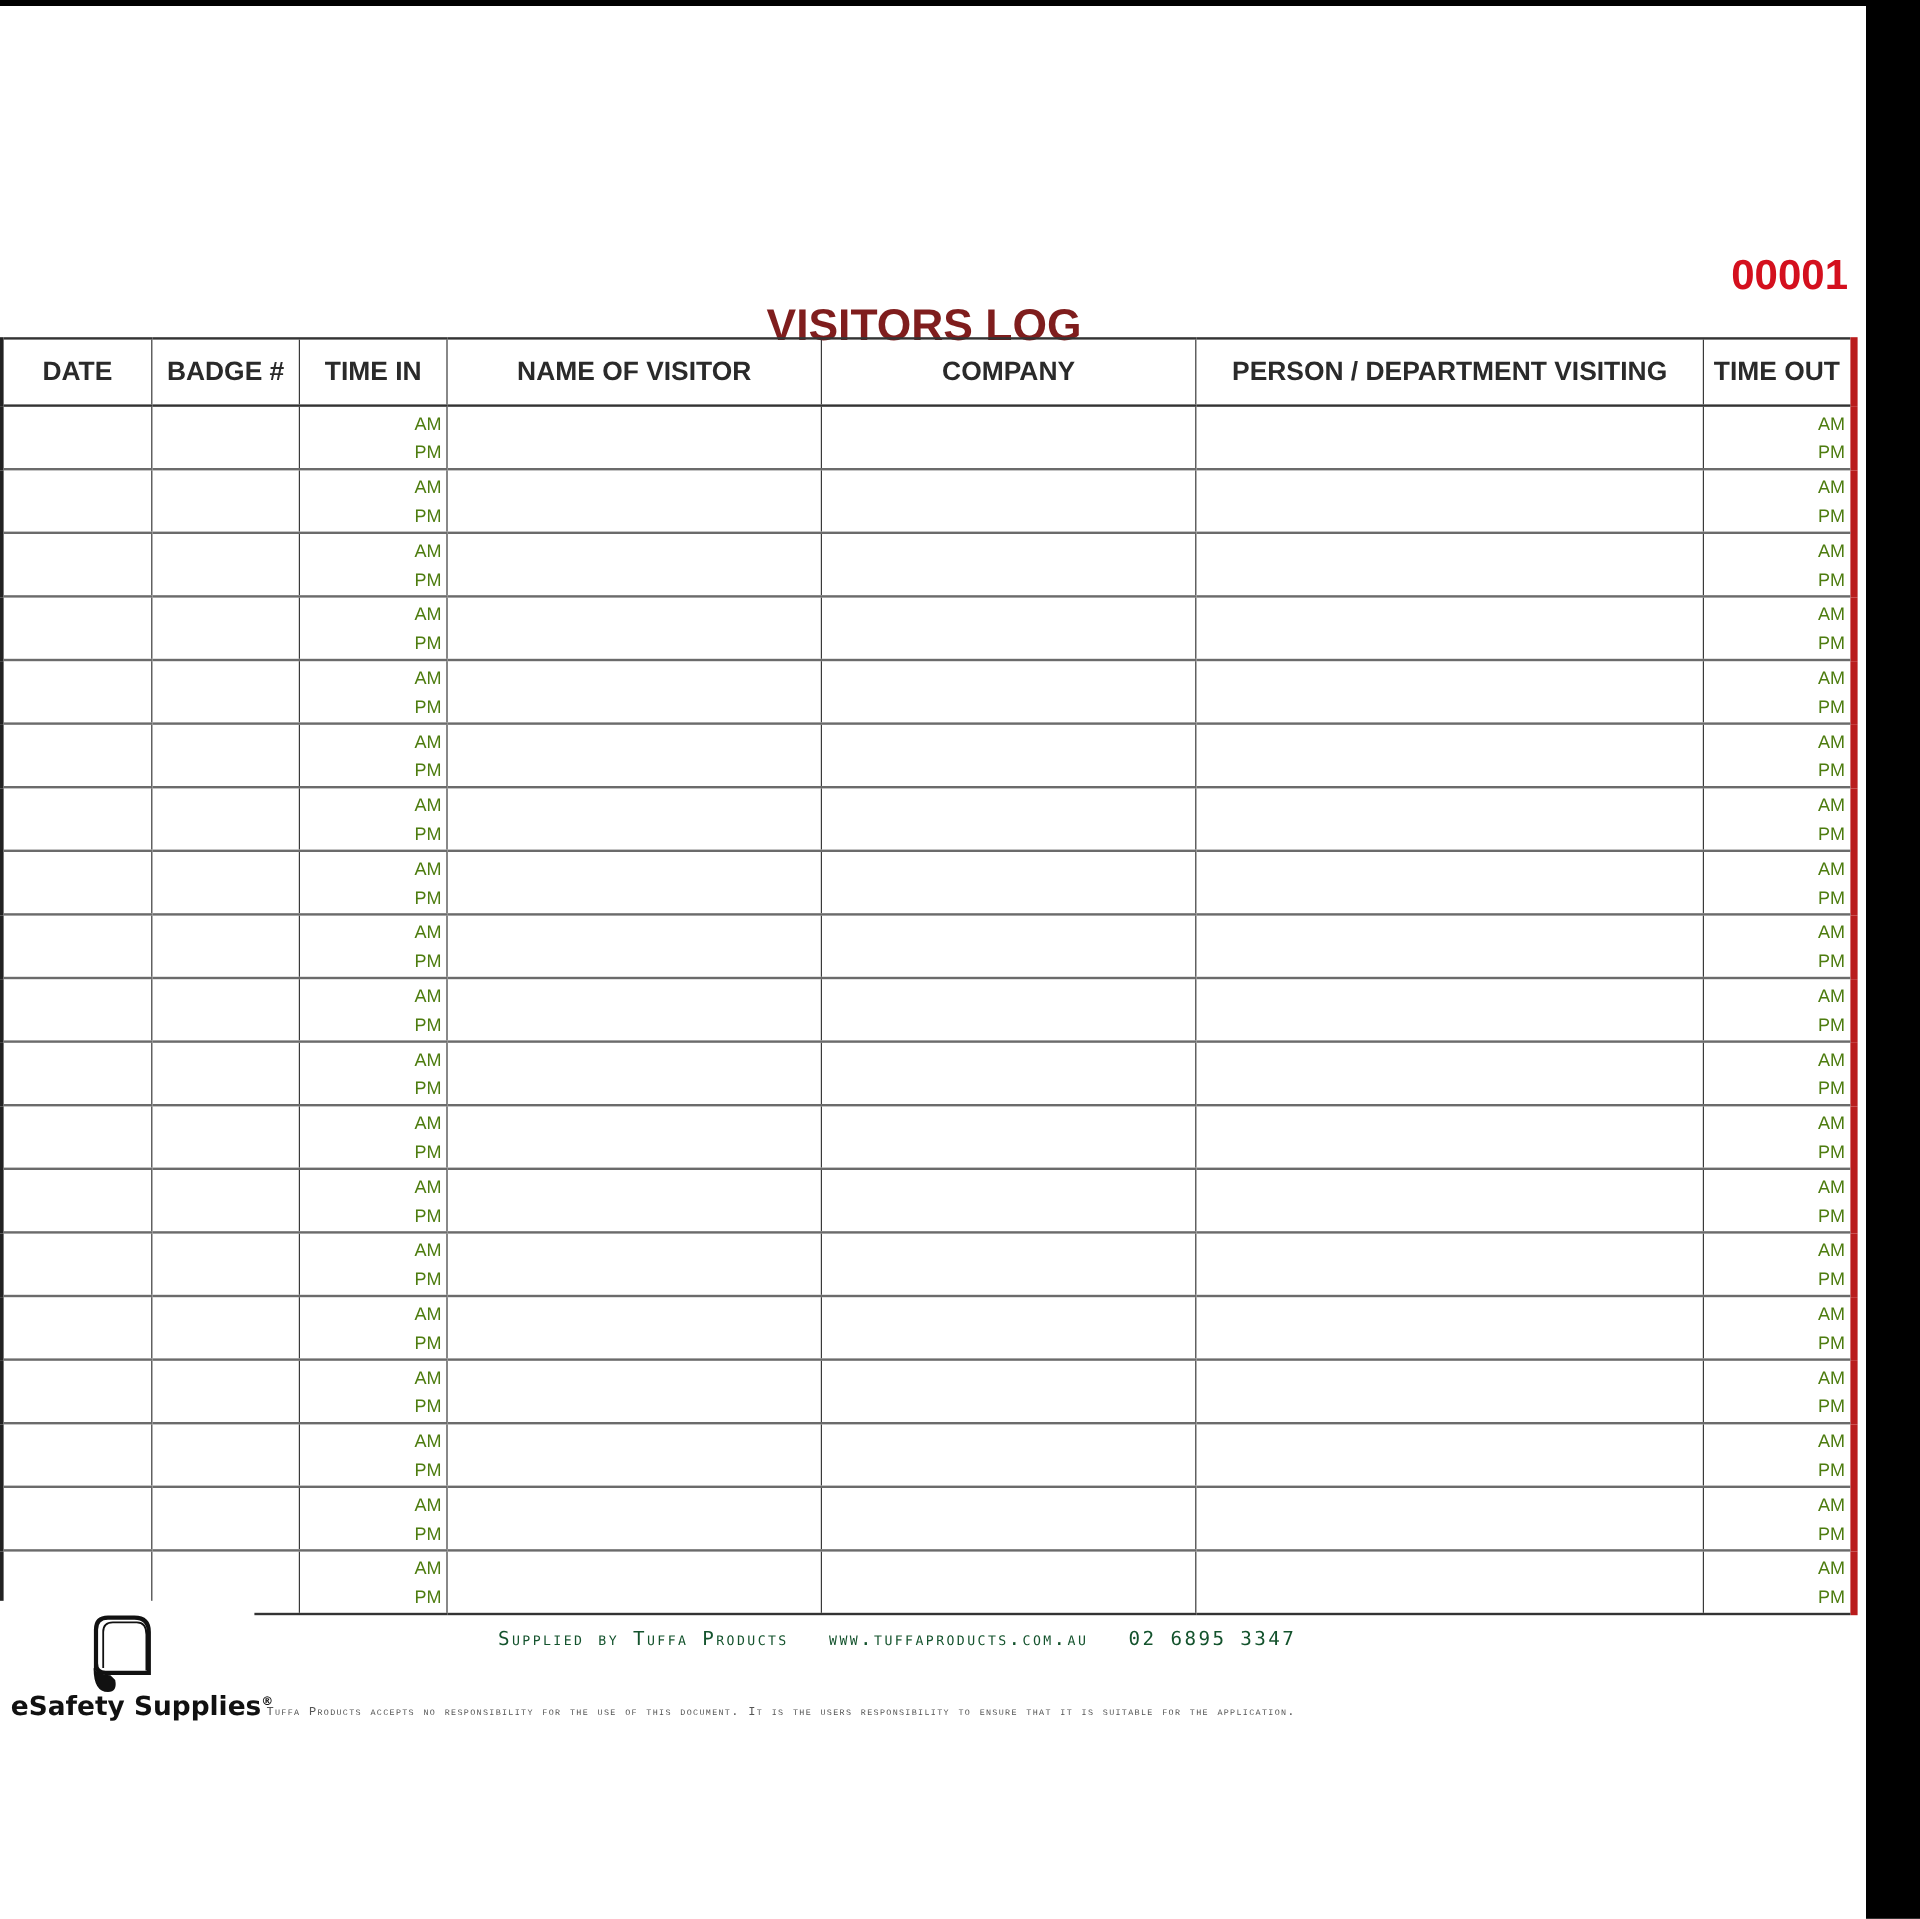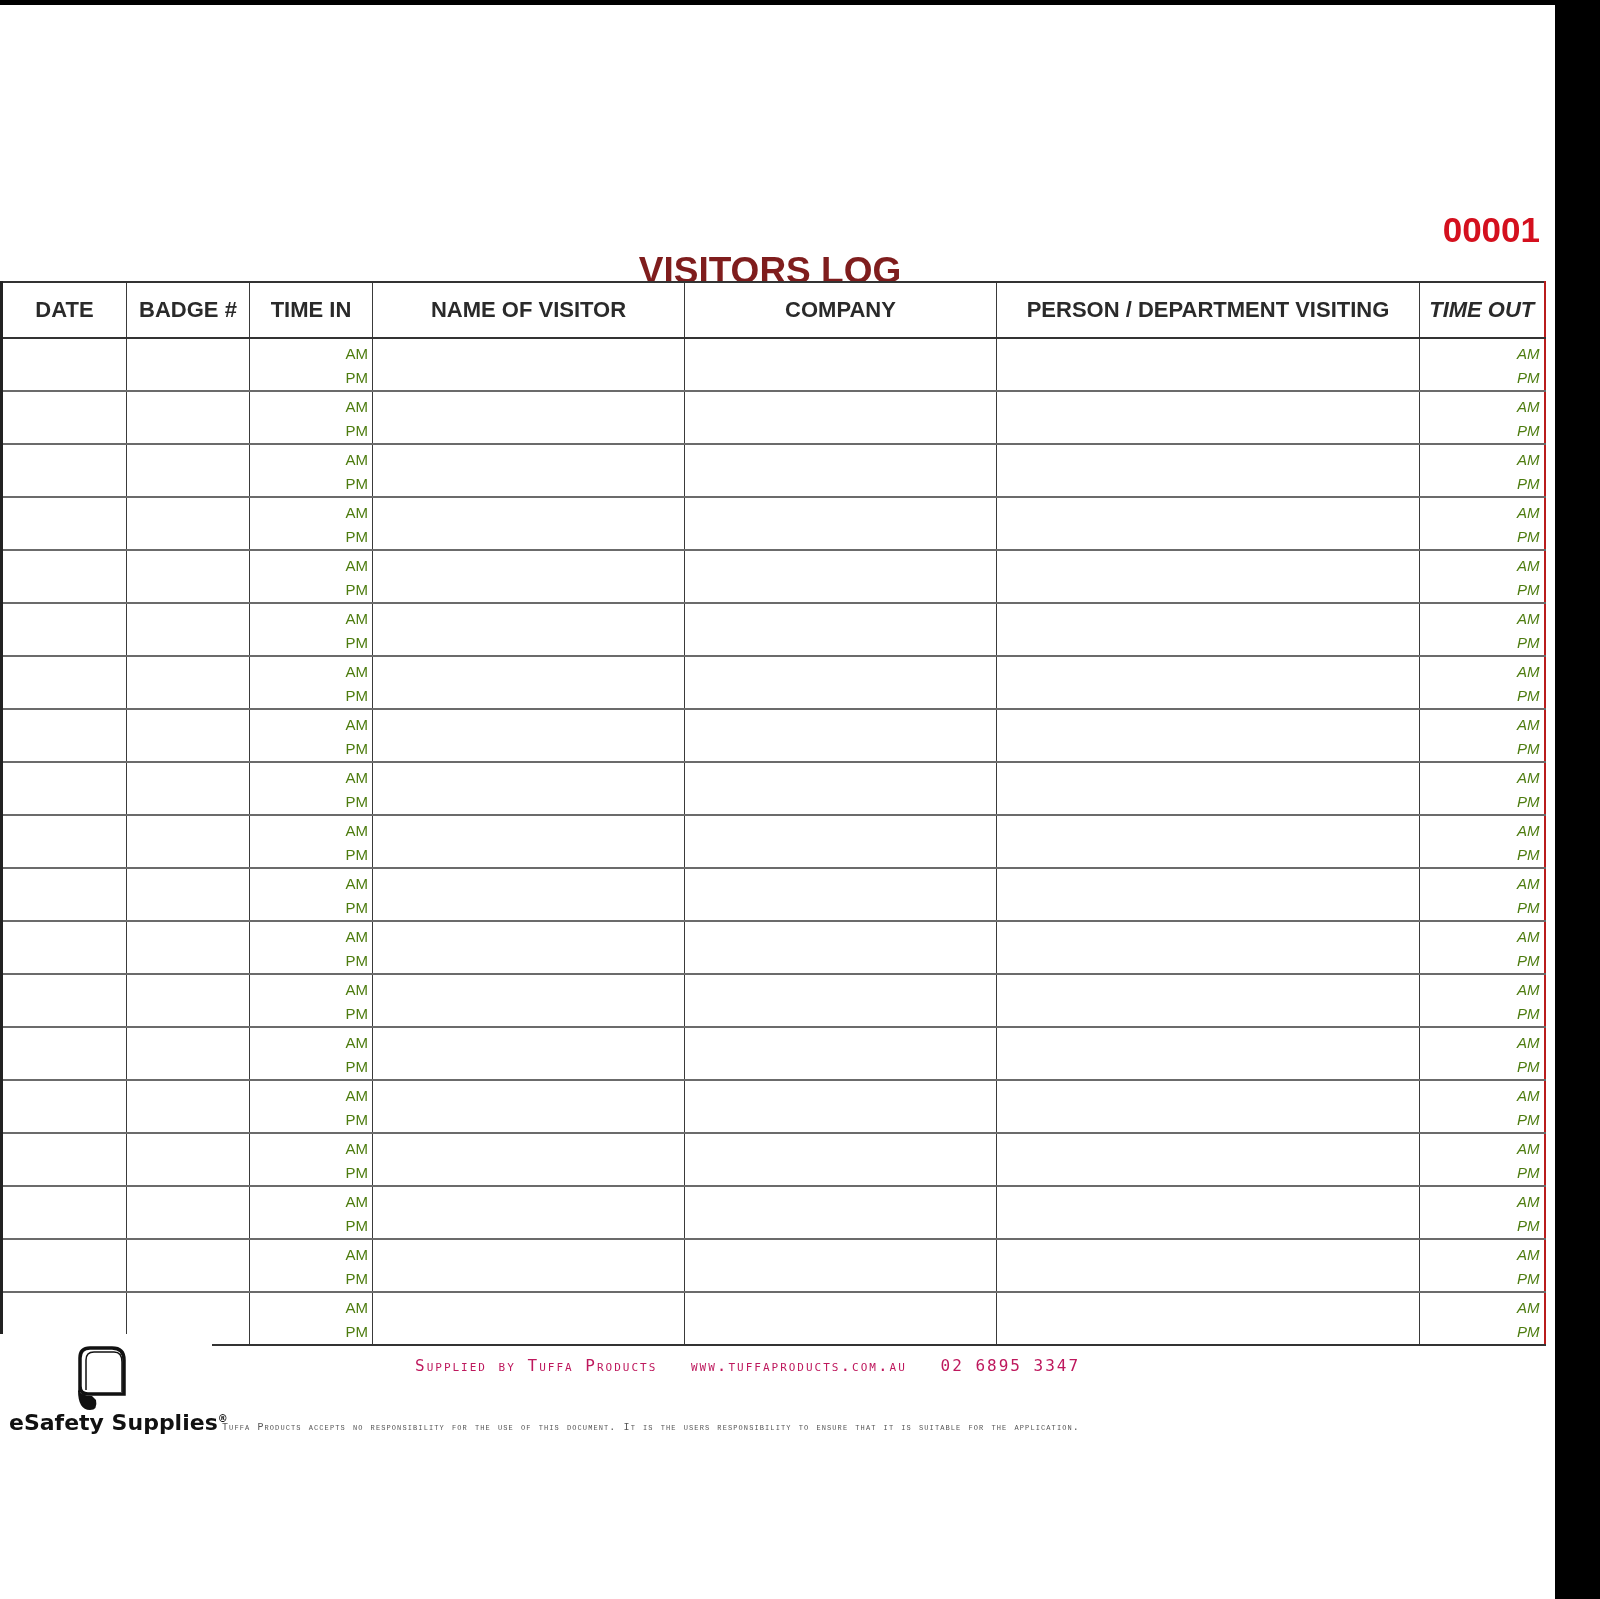--- a/index.html
+++ b/index.html
@@ -26,41 +26,41 @@
   table.log th, table.log td {
     border: 1.5px solid #3a3a3a; padding: 0; box-sizing: border-box;
   }
   table.log th {
     height: 56px; font-size: 22px; font-weight: bold; color: #2a2a2a; text-align: center;
     border-top: 2px solid #333; border-bottom: 2px solid #333;
   }
   table.log td { height: 53px; vertical-align: top; }
   table.log tr.row td { border-top: 2px solid #6b6b6b; border-bottom: 2px solid #6b6b6b; }
   table.log td:first-child, table.log th:first-child { border-left: 3px solid #222; }
-  table.log td:last-child, table.log th:last-child { border-right: 2px solid #b91c1c; font-style: italic; }
+  table.log td:last-child, table.log th:last-child { border-right: 6px solid #b91c1c; }
   table.log tr:last-child td { border-bottom: 2px solid #333; }
 
   .ampm {
     display: flex; flex-direction: column; align-items: flex-end; justify-content: space-between;
     height: 100%; padding: 3px 4px 0 0; box-sizing: border-box; font-size: 15px; color: #4d7c0f;
   }
   .ampm span { line-height: 24px; }
 
   .logo-cover {
     position: absolute; left: 0; top: 1334px; width: 212px; height: 110px; background: #fff;
   }
   .logo-mark { position: absolute; left: 72px; top: 1344px; width: 60px; height: 70px; }
   .logo-text {
     position: absolute; left: 9px; top: 1410px; font-size: 22px; color: #111;
     font-family: "DejaVu Sans", sans-serif; font-weight: 700;
   }
   .logo-text sup { font-size: 10px; vertical-align: super; }
 
   .supplied {
-    position: absolute; left: 415px; top: 1356px; font-size: 16px; color: #be185d;
+    position: absolute; left: 415px; top: 1356px; font-size: 16px; color: #14532d;
     font-variant: small-caps; letter-spacing: 2px; white-space: nowrap;
     font-family: "DejaVu Sans Mono", monospace;
   }
   .supplied .gap { display: inline-block; width: 22px; }
   .disclaimer {
     position: absolute; left: 222px; top: 1386px; font-size: 10px; color: #555;
     font-variant: small-caps; letter-spacing: 1.1px; white-space: nowrap;
     font-family: Liberation Mono, monospace;
     margin-top: 36px;
   }

